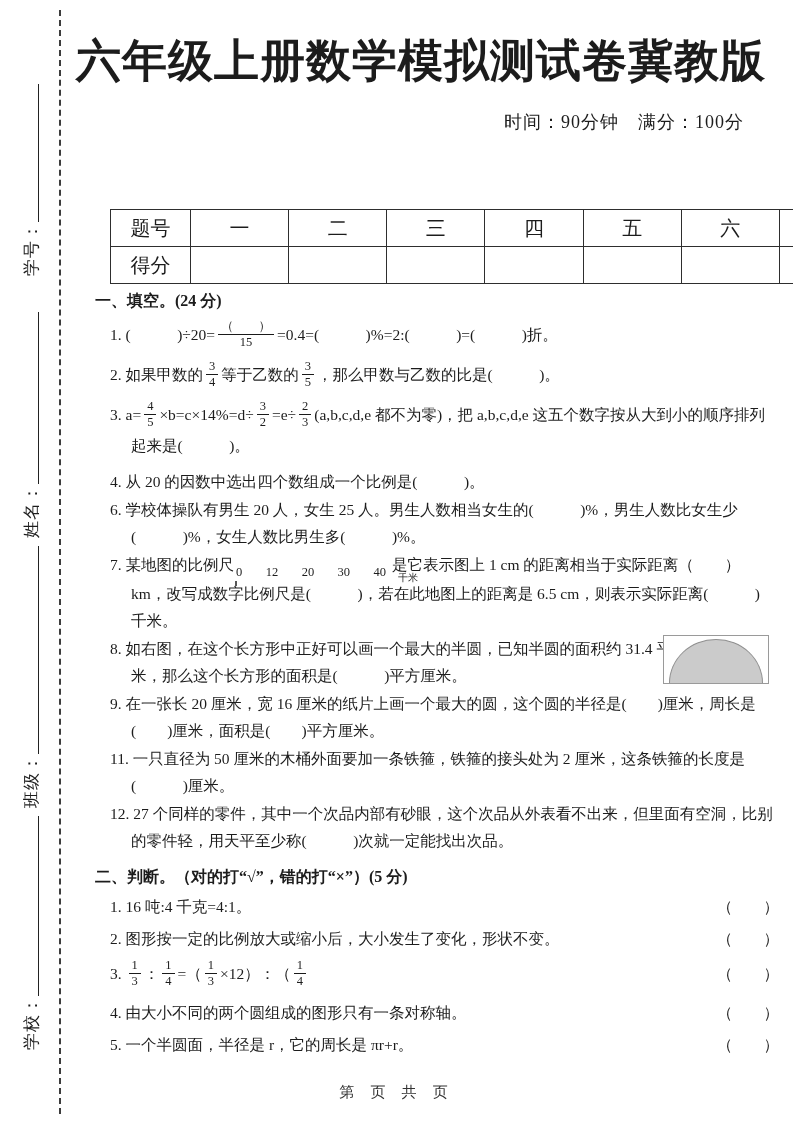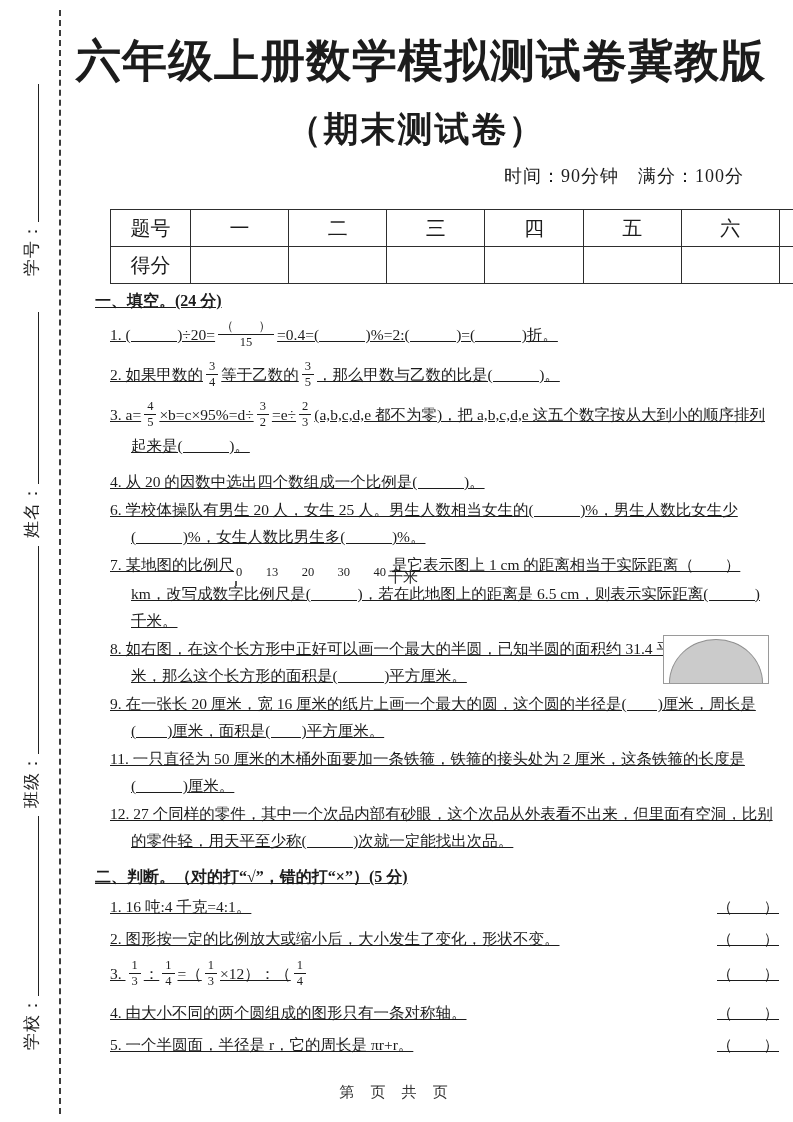--- a/index.html
+++ b/index.html
@@ -38,21 +38,21 @@
   .score-table {
     position:absolute; left:110px; top:209px; width:768px;
     border-collapse:collapse; table-layout:fixed; font-size:20px;
   }
   .score-table th, .score-table td {
     border:1px solid #2e2e2e; height:37px; text-align:center;
     font-weight:normal; padding:0;
   }
   .score-table .col-label { width:80px; }
   
-  .content { position:absolute; left:95px; top:288px; width:678px; font-size:15.5px;text-decoration:underline; }
+  .content { position:absolute; left:95px; top:288px; width:678px; font-size:15.5px; }
   .sec-heading { font-weight:bold; font-size:16px; line-height:26px; margin-bottom:3px; }
   .q { padding-left:36px; text-indent:-21px; line-height:27px; margin-bottom:1px; }
   .q-tall { margin:7px 0 9px; }
   .jq { display:flex; line-height:27px; margin-bottom:5px; }
   .jq-text { flex:1; padding-left:19px; text-indent:-4px; }
   .jq-mark { width:56px; text-align:right; white-space:nowrap; }
   
   .frac {
     display:inline-flex; flex-direction:column; align-items:center;
     vertical-align:middle; font-size:12.5px; line-height:1.2;
@@ -62,21 +62,21 @@
   .frac .fden { padding:0 3px; }
   
   .ruler {
     display:inline-block; position:relative; width:150px; margin:0 6px 0 2px;
     vertical-align:-6px; text-indent:0;
   }
   .ruler-nums {
     display:flex; justify-content:space-between;
     font-size:12.5px; line-height:14px; padding-bottom:1px;
   }
-  .ruler-unit { position:absolute; right:-32px; top:-1px; font-size:15px; }
+  .ruler-unit { position:absolute; right:-32px; top:-1px; font-size:10px; }
   .ruler-track { position:relative; height:6px; border-top:1px solid #555; }
   .ruler-track i { position:absolute; top:0; width:1px; height:5px; background:#555; }
   .rt0{left:0;} .rt1{left:25%;} .rt2{left:50%;} .rt3{left:75%;} .rt4{right:0;}
   
   .q8 { position:relative; }
   .q8-text { display:block; margin-right:68px; }
   .fig-rect {
     position:absolute; right:4px; top:0; width:106px; height:49px;
     border:1px solid #9a9a9a; background:#fff;
   }
@@ -115,21 +115,20 @@
     <span>班级：</span>
     <span class="sfield-line"></span>
   </div>
   <div class="sfield" style="top:1050px; width:234px;">
     <span>学校：</span>
     <span class="sfield-line"></span>
   </div>
 
   <div class="header">
     <div class="title">六年级上册数学模拟测试卷冀教版</div>
-    <div class="subtitle">（期末测试卷）</div>
     <div class="meta">时间：90分钟　满分：100分</div>
   </div>
 
   <table class="score-table">
     <tbody>
         <tr>
       <th class="col-label">题号</th>
       <th>一</th>
       <th>二</th>
       <th>三</th>
@@ -169,37 +168,37 @@
         </span><span>等于乙数的</span><span class="frac">
           <span class="fnum">3</span>
           <span class="fden">5</span>
         </span><span>，那么甲数与乙数的比是(　　　)。</span>
     </div>
 
     <div class="q q-tall">
       <span>3. a=</span><span class="frac">
           <span class="fnum">4</span>
           <span class="fden">5</span>
-        </span><span>×b=c×95%=d÷</span><span class="frac">
+        </span><span>×b=c×14%=d÷</span><span class="frac">
           <span class="fnum">3</span>
           <span class="fden">2</span>
         </span><span>=e÷</span><span class="frac">
           <span class="fnum">2</span>
           <span class="fden">3</span>
         </span><span>(a,b,c,d,e 都不为零)，把 a,b,c,d,e 这五个数字按从大到小的顺序排列起来是(　　　)。</span>
     </div>
 
     <div class="q">4. 从 20 的因数中选出四个数组成一个比例是(　　　)。</div>
     <div class="q">6. 学校体操队有男生 20 人，女生 25 人。男生人数相当女生的(　　　)%，男生人数比女生少(　　　)%，女生人数比男生多(　　　)%。</div>
 
     <div class="q">
       <span>7. 某地图的比例尺</span><span class="ruler">
         <span class="ruler-nums">
           <span>0</span>
-          <span>13</span>
+          <span>12</span>
           <span>20</span>
           <span>30</span>
           <span>40</span>
         </span>
         <span class="ruler-unit">千米</span>
         <span class="ruler-track"><i class="rt0"></i><i class="rt1"></i><i class="rt2"></i><i class="rt3"></i><i class="rt4"></i></span>
       </span><span>是它表示图上 1 cm 的距离相当于实际距离（　　）km，改写成数字比例尺是(　　　)，若在此地图上的距离是 6.5 cm，则表示实际距离(　　　)千米。</span>
     </div>
 
     <div class="q q8">

